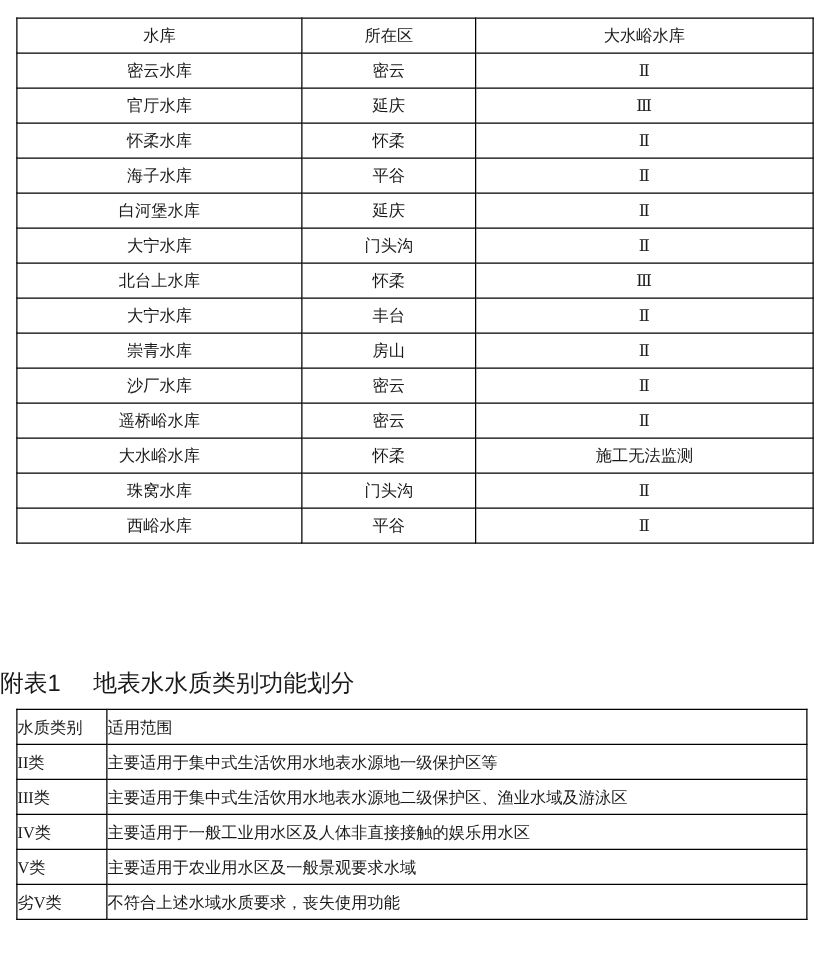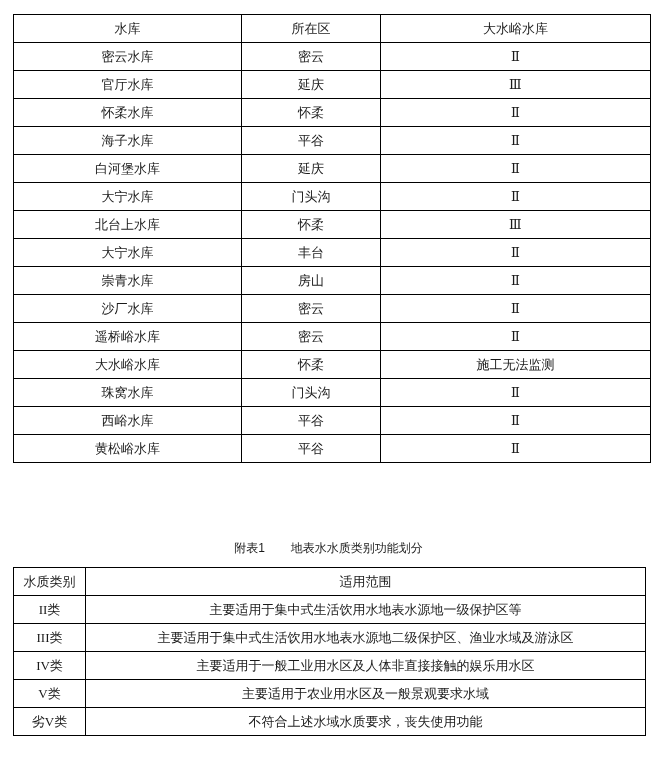--- a/index.html
+++ b/index.html
@@ -64,22 +64,22 @@
     font-size: 14px;
     letter-spacing: 0.3px;
   }
 
   
   .caption {
     position: absolute;
     left: 0;
     top: 538px;
     width: 657px;
-    text-align: center;
-    font-size: 12px;
+    text-align: left;
+    font-size: 19px;
     color: #1a1a1a;
     line-height: 20px;
     white-space: nowrap;
   }
   .caption .cap-num { margin-right: 26px; }
 
   
   .class-table-wrap {
     position: absolute;
     left: 13px;
@@ -92,21 +92,20 @@
     table-layout: fixed;
     width: 100%;
     background: #ffffff;
     border: 1.6px solid #000000;
   }
   table.grid2 td {
     border: 1px solid #000000;
     height: 27px;
     line-height: 27px;
     padding: 0;
-    text-align: center;
     vertical-align: middle;
     font-size: 13px;
     color: #1a1a1a;
     white-space: nowrap;
     overflow: hidden;
   }
   .col-cls   { width: 72px; }
   .col-scope { width: 560px; }
 
   .cls-latin {
@@ -197,25 +196,20 @@
           <tr>
             <td>珠窝水库</td>
             <td>门头沟</td>
             <td class="cls">Ⅱ</td>
           </tr>
           <tr>
             <td>西峪水库</td>
             <td>平谷</td>
             <td class="cls">Ⅱ</td>
           </tr>
-          <tr>
-            <td>黄松峪水库</td>
-            <td>平谷</td>
-            <td class="cls">Ⅱ</td>
-          </tr>
         </tbody>
     </table>
   </div>
 
   <div class="caption">
     <span class="cap-num">附表1</span><span>地表水水质类别功能划分</span>
   </div>
 
   <div class="class-table-wrap">
     <table class="grid2">

